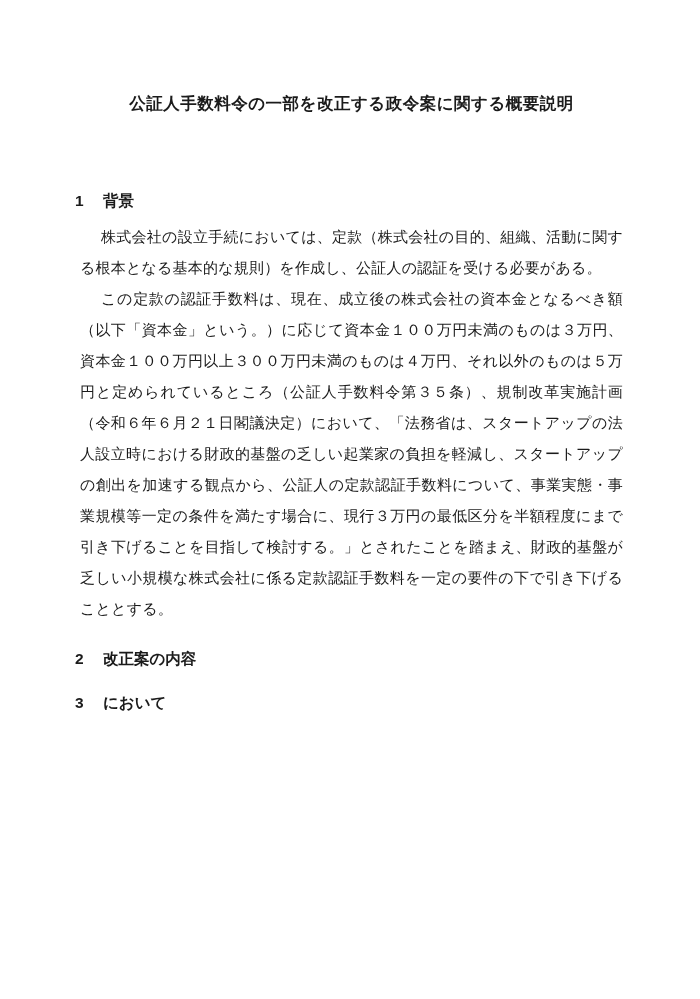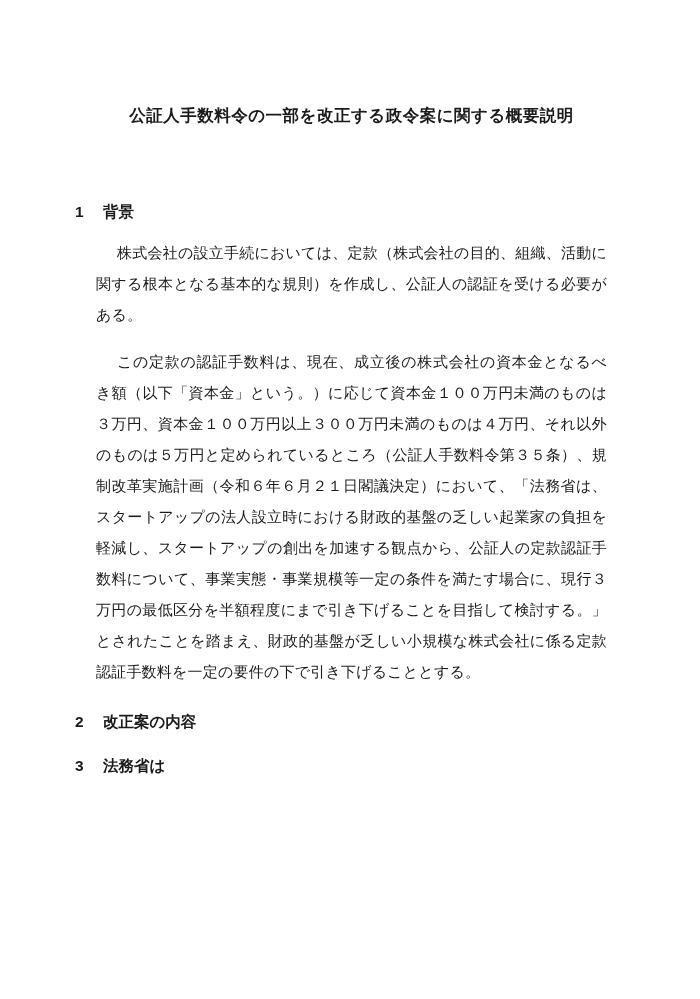--- a/index.html
+++ b/index.html
@@ -11,45 +11,45 @@
     font-family: "Liberation Serif", "DejaVu Serif", serif;
     overflow: hidden;
   }
   .page {
     box-sizing: border-box;
     width: 700px;
     height: 999px;
     padding: 93px 77px 0 80px;
   }
   .doc-title {
-    font-family: Liberation Sans, sans-serif;
+    font-family: Liberation Serif, serif;
     font-weight: 700;
     font-size: 16.5px;
     line-height: 22px;
     text-align: center;
     letter-spacing: 0.5px;
-    margin: 11px 0 76px 0;
+    margin: 0 0 76px 0;
   }
   .sec {
     margin: 0 0 24px 0;
   }
   .sec-heading {
     display: flex;
     font-family: "Liberation Sans", "DejaVu Sans", sans-serif;
     font-weight: 700;
     font-size: 15.5px;
     line-height: 20px;
     margin: 0 0 11px -5px;
   }
   .sec-num {
     width: 28px;
     flex: 0 0 28px;
   }
   .para {
-    margin: 16px;
+    margin: 0;
     font-size: 15px;
     line-height: 31px;
     letter-spacing: 0.2px;
     text-align: justify;
     text-justify: inter-character;
     text-indent: 1.4em;
   }
 </style>
 </head>
 <body>
@@ -70,17 +70,17 @@
   <section class="sec">
     <div class="sec-heading">
       <span class="sec-num">2</span>
       <span class="sec-label">改正案の内容</span>
     </div>
   </section>
 
   <section class="sec">
     <div class="sec-heading">
       <span class="sec-num">3</span>
-      <span class="sec-label">法務省は</span>
+      <span class="sec-label">において</span>
     </div>
   </section>
 
 </div>
 
 </body></html>

